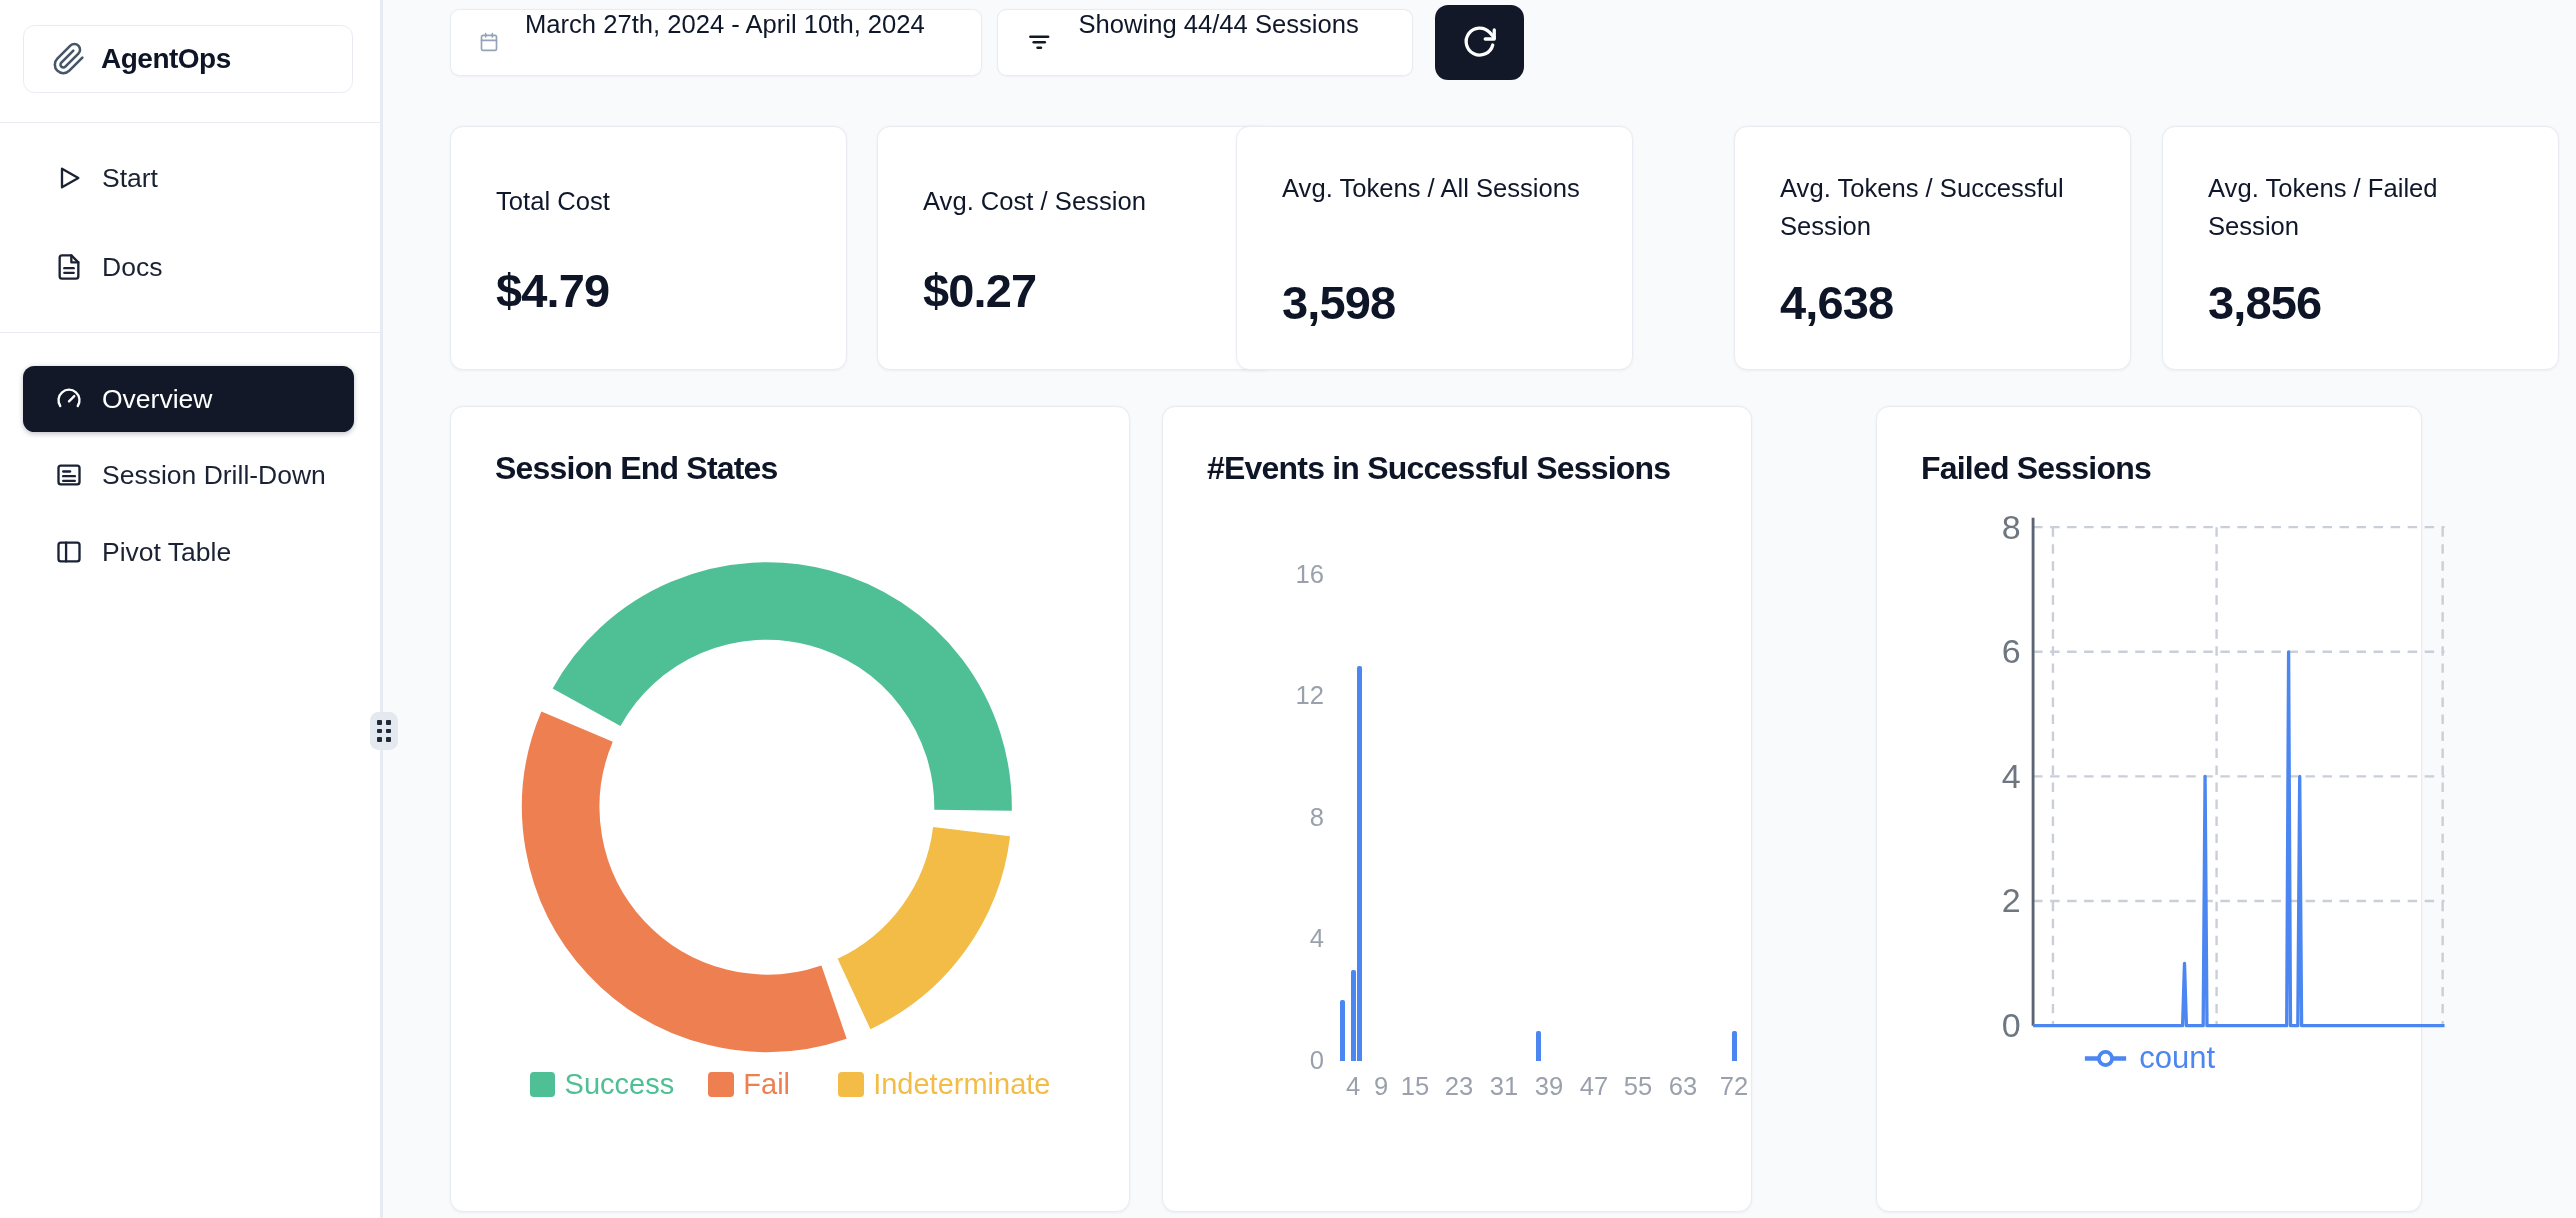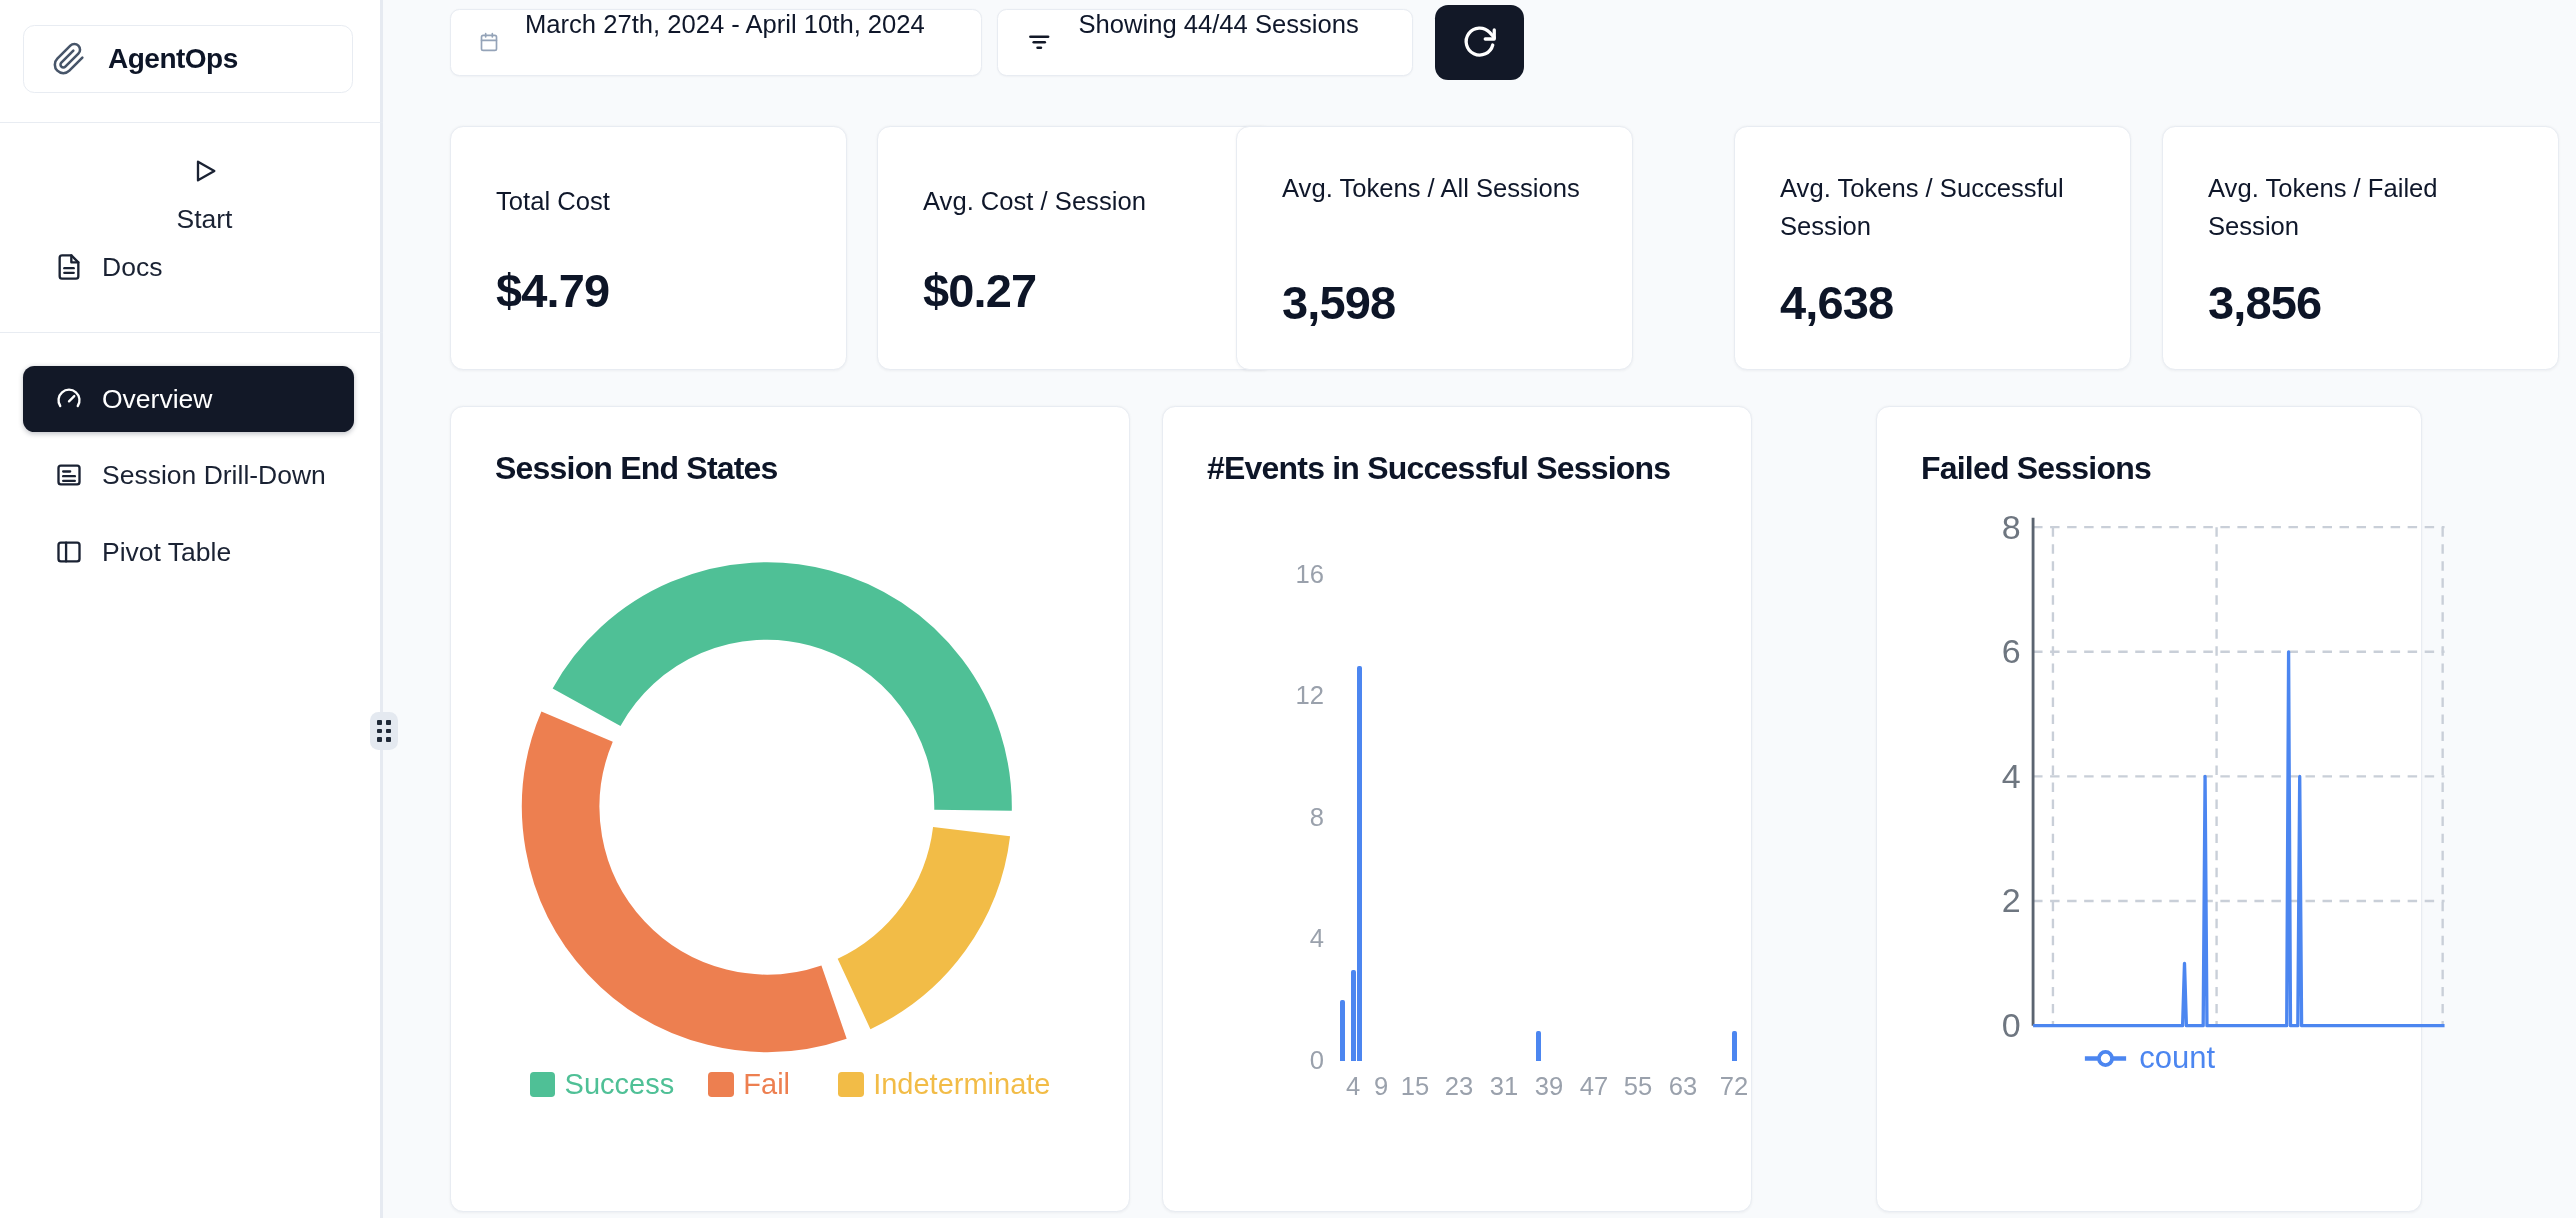--- a/index.html
+++ b/index.html
@@ -14,21 +14,21 @@
   #app { position:absolute; inset:0; }
 
   
   .sidebar {
     position:absolute; left:0; top:0; width:383px; height:1219px;
     background:#FFFFFF; border-right:3.8px solid #E6EAF1;
   }
   .logo-box {
     position:absolute; left:23px; top:24.6px; width:330px; height:68px;
     border:1.9px solid #E8ECF2; border-radius:11.4px; background:#fff;
-    display:flex; align-items:center; gap:22px; padding-left:28px; cursor:pointer;
+    display:flex; align-items:center; gap:15px; padding-left:28px; cursor:pointer;
   }
   .logo-box .brand-name { font-size:28px; font-weight:800; letter-spacing:-0.5px; color:#0D1527; }
   .side-divider { position:absolute; left:0; width:383px; height:0; border-top:1.9px solid #E8ECF2; }
   .nav-item {
     position:absolute; left:23px; width:331px; height:66px; border-radius:11.4px;
     display:flex; align-items:center; gap:19px; padding-left:32px; cursor:pointer;
     font-size:26.5px; font-weight:500; color:#1A2233;
   }
   .nav-item.active { background:#121827; color:#FFFFFF; box-shadow:0 1.9px 5.7px rgba(13,21,39,.25); }
   .icon { display:inline-flex; align-items:center; justify-content:center; }
@@ -120,21 +120,21 @@
     <div class="logo-box">
       <span class="icon" id="logo-icon">
           <svg width="34" height="34" viewBox="0 0 24 24" fill="none" stroke="#475569" stroke-width="1.8" stroke-linecap="round" stroke-linejoin="round">
             <path d="M21.44 11.05l-9.19 9.19a6 6 0 0 1-8.49-8.49l9.19-9.19a4 4 0 0 1 5.66 5.66l-9.2 9.19a2 2 0 0 1-2.83-2.83l8.49-8.48"></path>
           </svg>
         </span>
       <span class="brand-name">AgentOps</span>
     </div>
     <div class="side-divider" style="top:122px"></div>
     <nav id="nav-root">
-        <div class="nav-item" style="top: 157px; flex-direction: column;">
+        <div class="nav-item" style="top: 145px;">
           <span class="icon">
             <svg width="28" height="28" viewBox="0 0 24 24" fill="none" stroke="#1A2233" stroke-width="2" stroke-linecap="round" stroke-linejoin="round">
               <path d="M6 4l14 8-14 8z"></path>
             </svg>
           </span>
                  <span>Start</span>
         </div>
         <div class="nav-item" style="top: 234px;">
           <span class="icon">
             <svg width="28" height="28" viewBox="0 0 24 24" fill="none" stroke="#1A2233" stroke-width="2" stroke-linecap="round" stroke-linejoin="round">

